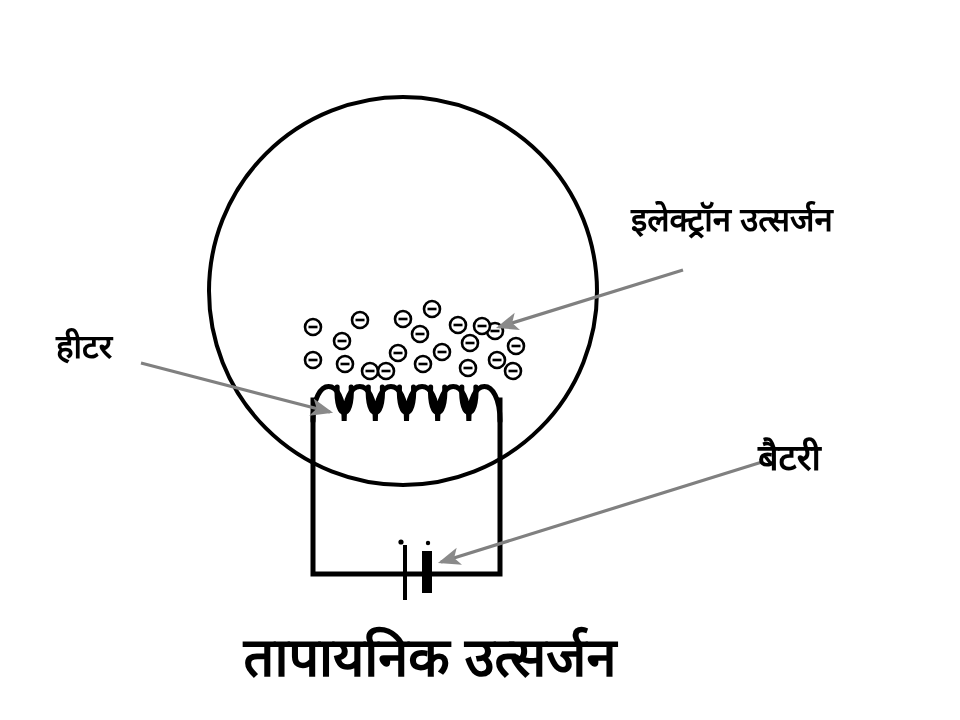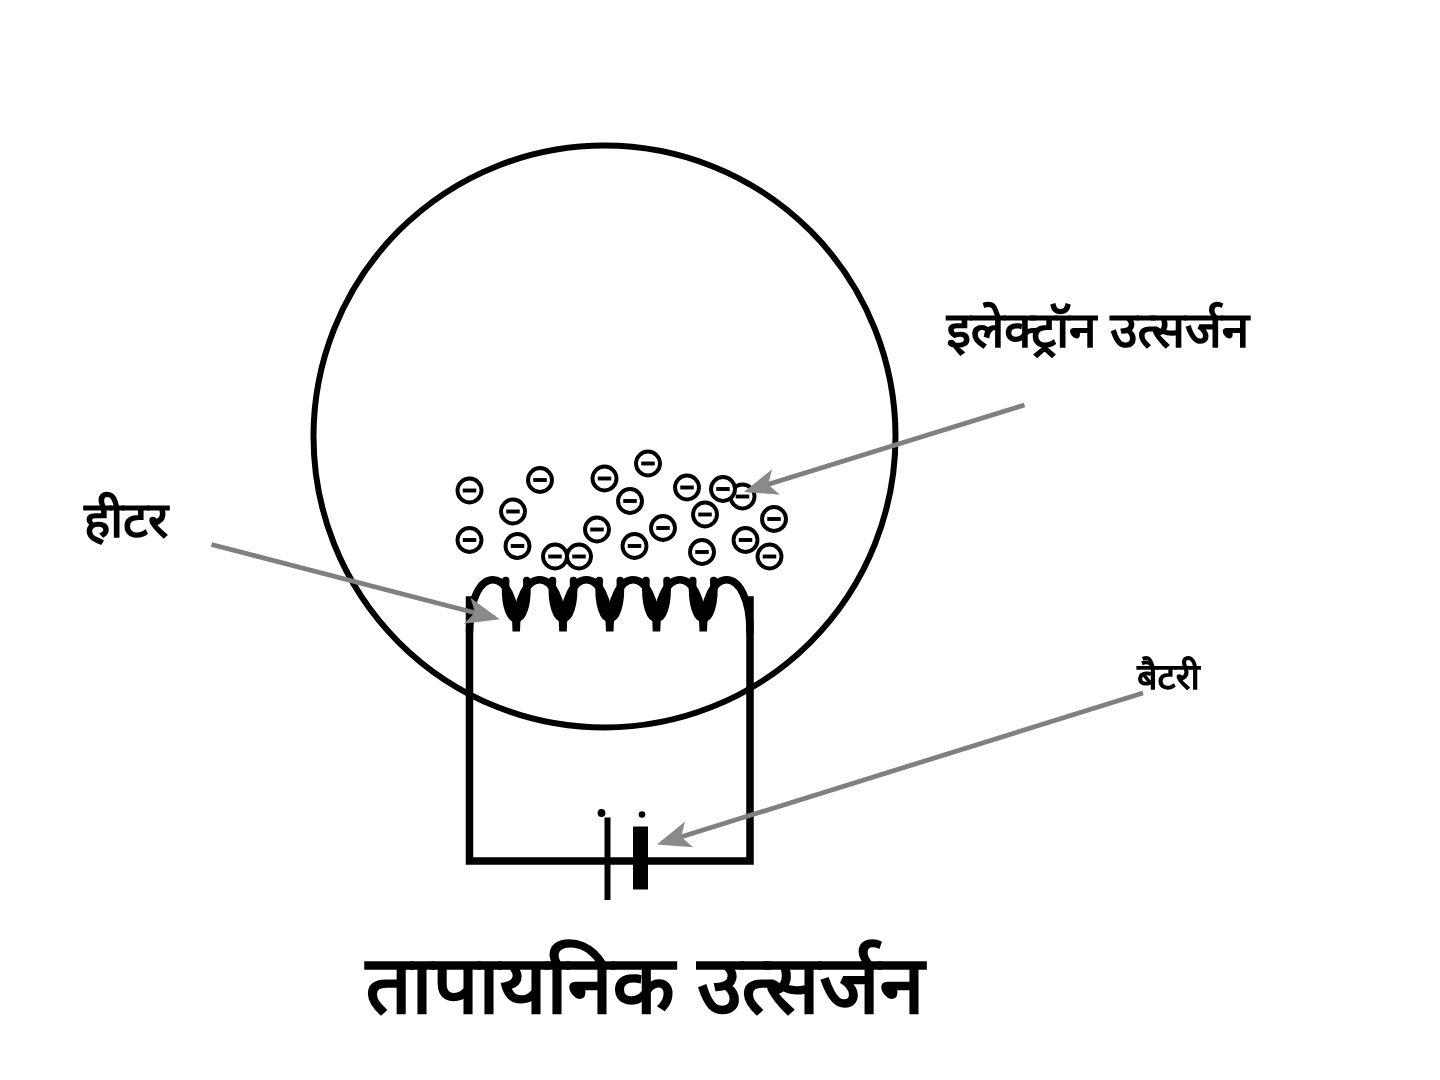--- a/index.html
+++ b/index.html
@@ -39,21 +39,21 @@
     font-size: 33px;
   }
   #label-heater {
     left: 56px;
     top: 330px;
     font-size: 33px;
   }
   #label-battery {
     left: 758px;
     top: 440px;
-    font-size: 24px;
+    font-size: 36px;
   }
   #caption-title {
     left: 0px;
     top: 630px;
     width: 860px;
     text-align: center;
     font-size: 54px;
   }
 </style>
 </head>

